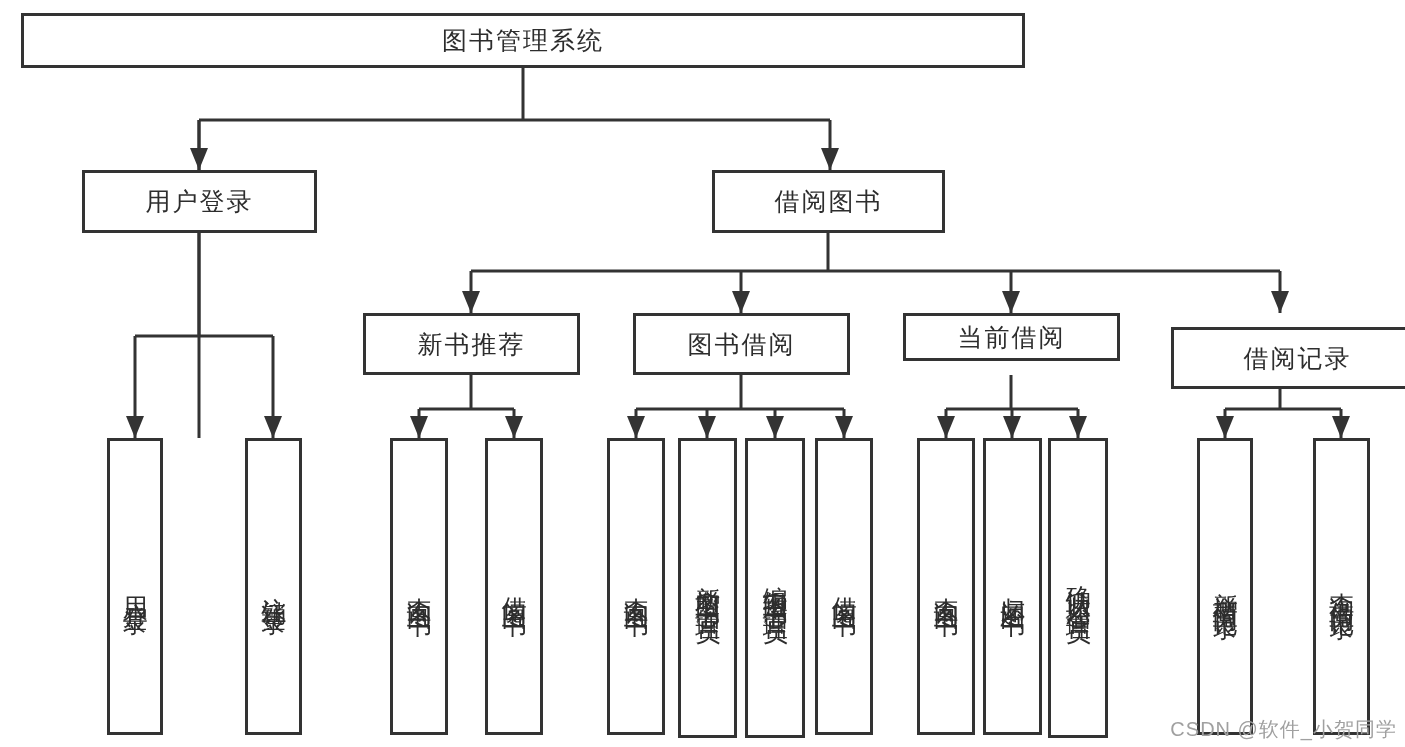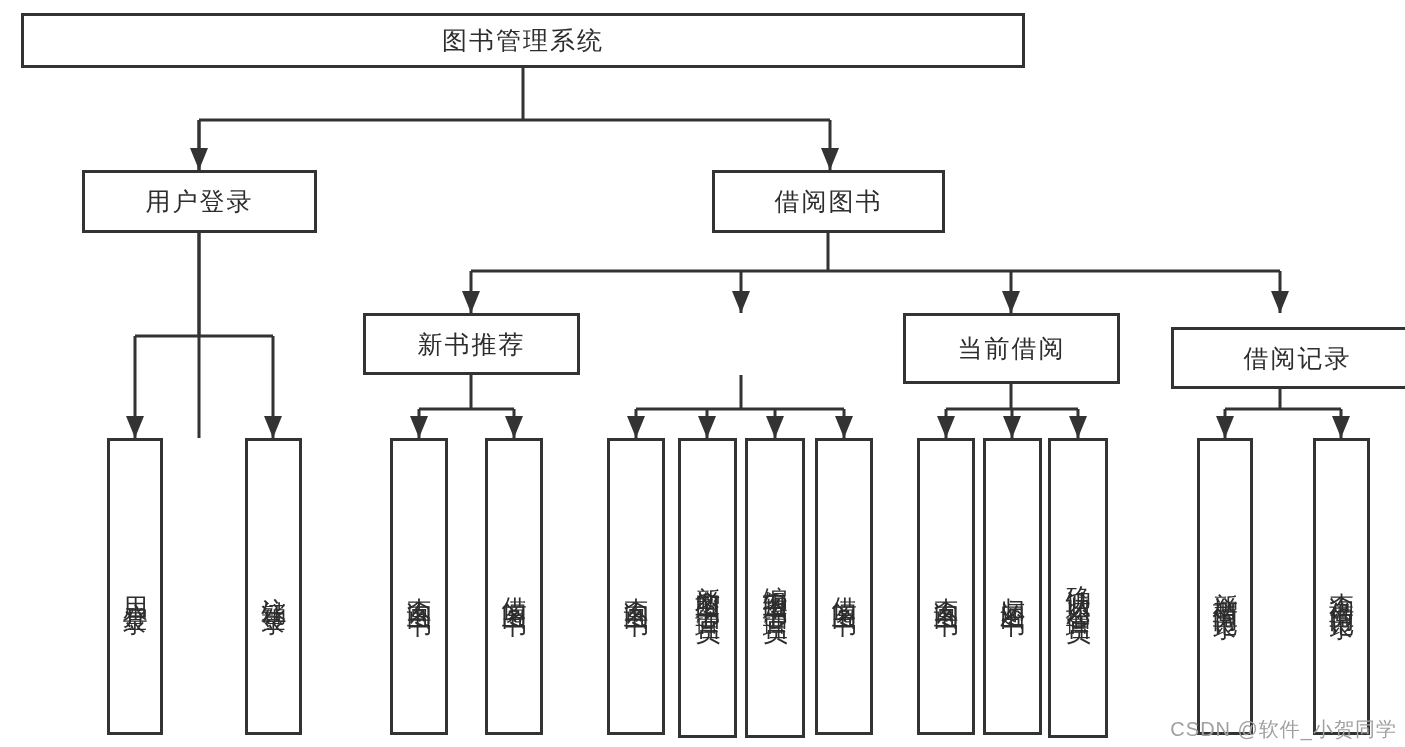--- a/index.html
+++ b/index.html
@@ -106,21 +106,22 @@
     <polygon class="arrowhead" points="1216,416 1234,416 1225,438"></polygon>
     <polygon class="arrowhead" points="1332,416 1350,416 1341,438"></polygon>
   </svg>
 
   <div class="hbox" style="left:21px; top:13px; width:1004px; height:55px;">图书管理系统</div>
 
   <div class="hbox" style="left:82px; top:170px; width:235px; height:63px;">用户登录</div>
   <div class="hbox" style="left:712px; top:170px; width:233px; height:63px;">借阅图书</div>
 
   <div class="hbox" style="left:363px; top:313px; width:217px; height:62px;font-family:Liberation Serif, serif;">新书推荐</div>
-  <div class="hbox" style="left:903px; top:313px; width:217px; height:71px;">当前借阅</div>
+  <div class="hbox" style="left:633px; top:313px; width:217px; height:62px;">图书借阅</div>
+  <div class="hbox" style="left:903px; top:313px; width:217px; height:48px;">当前借阅</div>
   <div class="hbox" style="left:1171px; top:327px; width:253px; height:62px;text-align:center;">借阅记录</div>
 
   <div class="leaf" style="left:107px; top:438px; width:56px; height:297px;">
     <span>用户登录</span>
   </div>
   <div class="leaf" style="left:245px; top:438px; width:57px; height:297px;">
     <span>注销登录</span>
   </div>
 
   <div class="leaf" style="left:390px; top:438px; width:58px; height:297px;">

